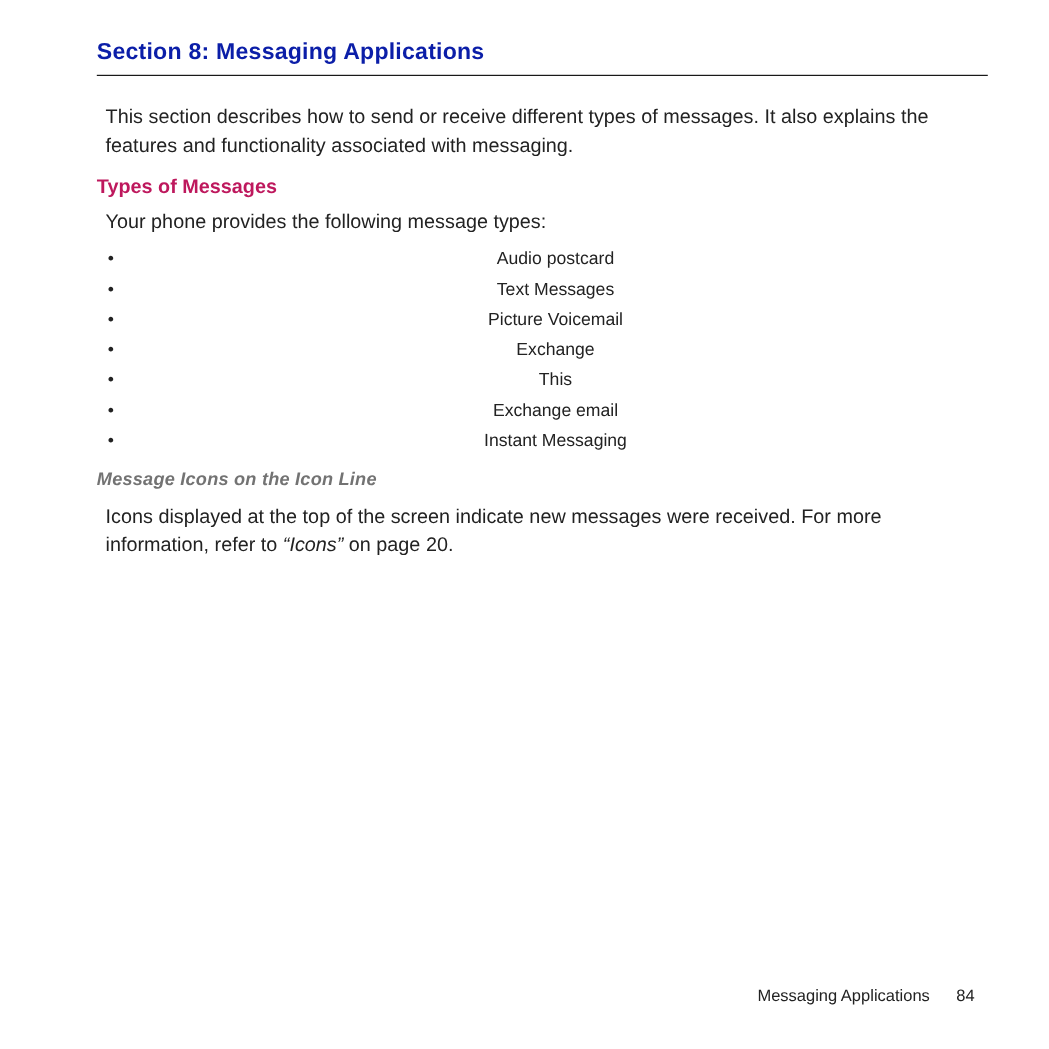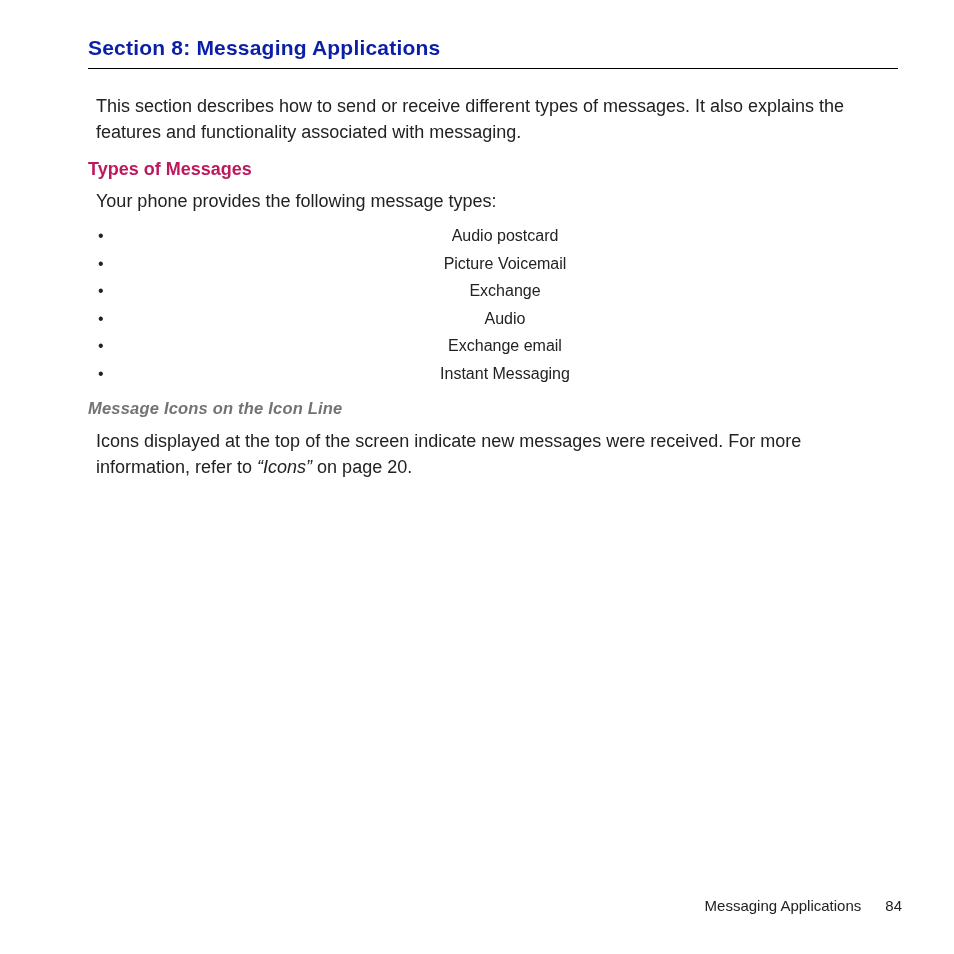--- a/index.html
+++ b/index.html
@@ -72,21 +72,21 @@
     margin: 8px 0 10px 0;
     letter-spacing: 0.2px;
     font-stretch: normal;
   }
   .ref {
     font-style: italic;
   }
   .footer {
     position: absolute;
     bottom: 40px;
-    right: 52px;
+    right: 68px;
     font-size: 15px;
     color: #222;
   }
   .footer-label {
     margin-right: 24px;
   }
 </style>
 </head>
 <body>
 
@@ -95,23 +95,24 @@
   <h1 class="section-title">Section 8: Messaging Applications</h1>
 
   <p class="intro">This section describes how to send or receive different types of messages. It also explains the features and functionality associated with messaging.</p>
 
   <h2 class="sub-heading">Types of Messages</h2>
 
   <p class="body-text">Your phone provides the following message types:</p>
 
   <ul class="bullets">
     <li>Audio postcard</li>
+    <li>Text Messages</li>
     <li>Picture Voicemail</li>
     <li>Exchange</li>
-    <li>Audio</li>
+    <li>This</li>
     <li>Exchange email</li>
     <li>Instant Messaging</li>
   </ul>
 
   <h3 class="sub-sub-heading">Message Icons on the Icon Line</h3>
 
   <p class="body-text">
     <span>Icons displayed at the top of the screen indicate new messages were received. For more information, refer to </span><span class="ref">“Icons”</span><span>  on page 20.</span>
   </p>
 

